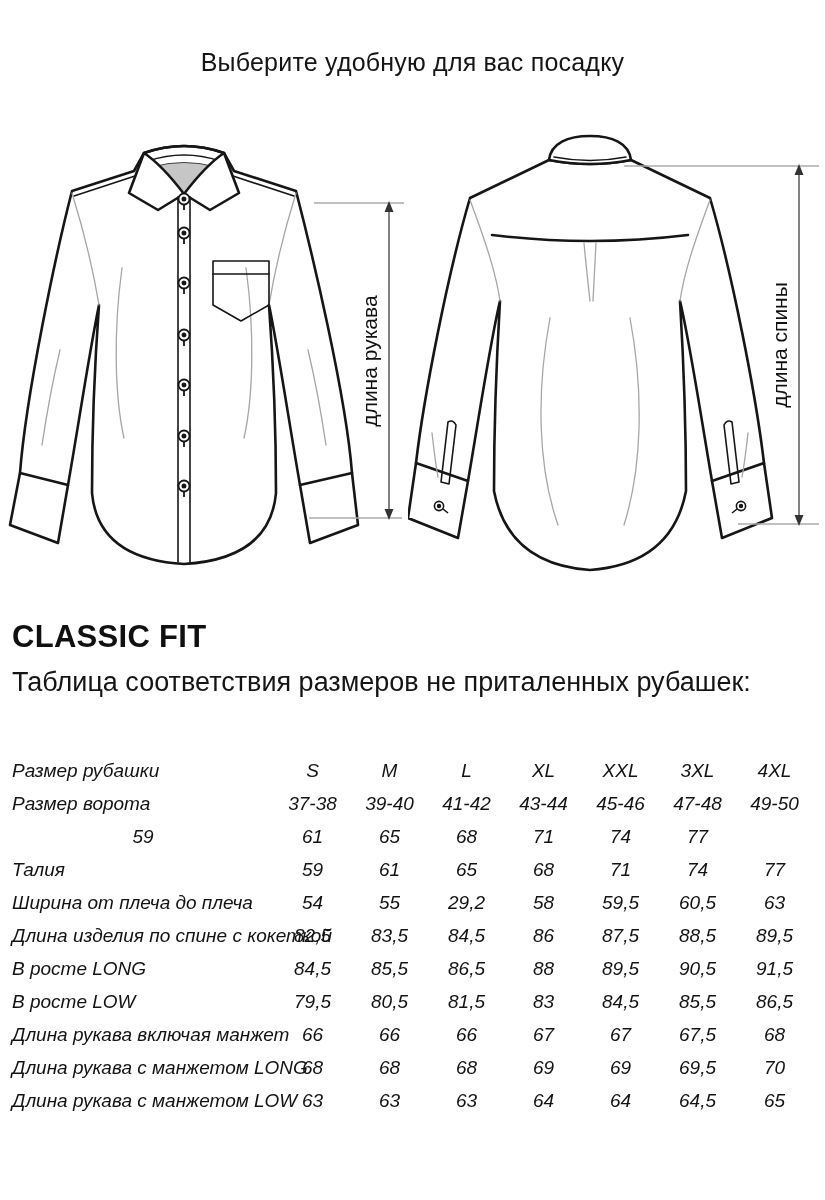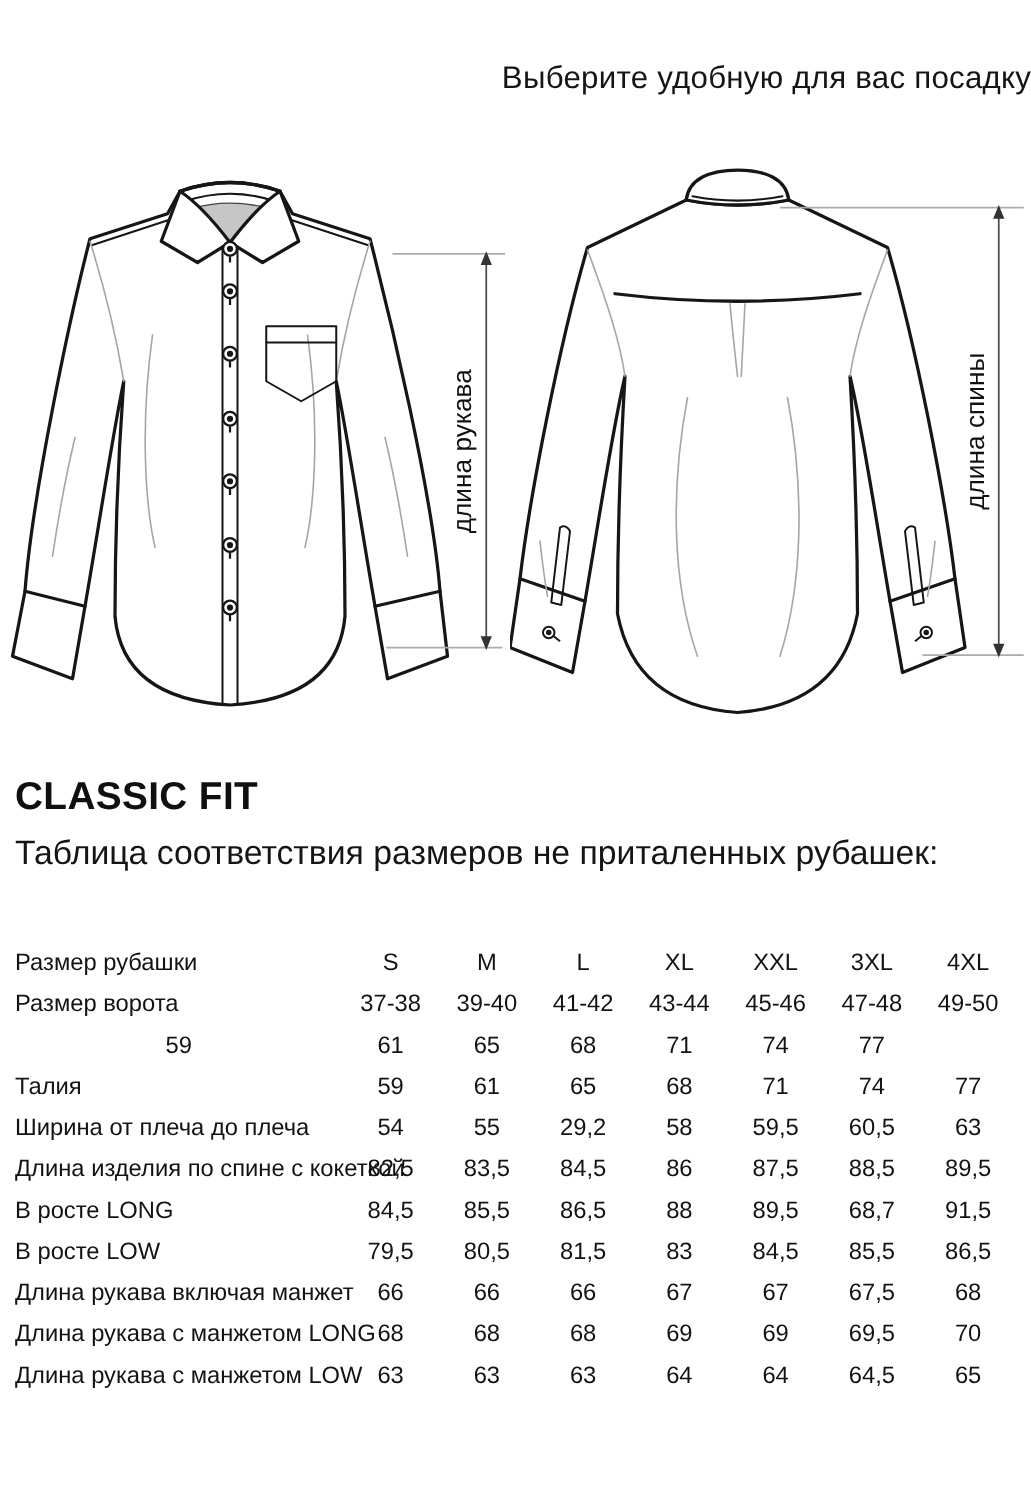--- a/index.html
+++ b/index.html
@@ -1,23 +1,23 @@
 <!DOCTYPE html>
 <html><head>
 <meta charset="utf-8">
 <style>
   html,body{margin:0;padding:0;background:#ffffff;}
   body{width:825px;height:1200px;overflow:hidden;font-family:"Liberation Sans",sans-serif;color:#111;}
-  .page-title{margin-top:48px;text-align:right;font-size:25px;font-weight:400;letter-spacing:.2px;color:#151515;}
+  .page-title{margin-top:48px;text-align:center;font-size:25px;font-weight:400;letter-spacing:.2px;color:#151515;}
   .figures{display:flex;margin-top:56px;margin-left:6px;}
   .fig{flex:0 0 auto;}
   .section-heading{margin:34px 0 0 12px;font-size:31px;font-weight:700;letter-spacing:.3px;color:#101010;}
   .section-subtitle{margin:12px 0 0 12px;font-size:27px;font-weight:400;color:#151515;}
   .size-table{margin:56px 0 0 12px;}
-  .trow{display:grid;grid-template-columns:262px repeat(7,77px);height:33px;align-items:center;}
+  .trow{display:grid;grid-template-columns:262px repeat(7,77px);height:33px;align-items:center;font-style:italic;}
   .tlabel{font-size:19px;white-space:nowrap;color:#131313;}
   .tcell{font-size:19px;text-align:center;color:#131313;}
   svg{display:block;}
   .ink{stroke:#161616;fill:none;stroke-width:2.6;stroke-linejoin:round;stroke-linecap:round;}
   .ink-thin{stroke:#161616;fill:none;stroke-width:1.6;stroke-linejoin:round;stroke-linecap:round;}
   .fold{stroke:#a6a6a6;fill:none;stroke-width:1.3;stroke-linecap:round;}
   .bodyfill{fill:#ffffff;stroke:#161616;stroke-width:2.6;stroke-linejoin:round;}
   .dim{stroke:#4d4d4d;stroke-width:1.4;fill:none;}
   .ext{stroke:#ababab;stroke-width:1.4;fill:none;}
   .arrow{fill:#333333;stroke:none;}
@@ -251,21 +251,21 @@
       <div class="tcell">88,5</div>
       <div class="tcell">89,5</div>
     </div>
     <div class="trow">
       <div class="tlabel">В росте LONG</div>
       <div class="tcell">84,5</div>
       <div class="tcell">85,5</div>
       <div class="tcell">86,5</div>
       <div class="tcell">88</div>
       <div class="tcell">89,5</div>
-      <div class="tcell">68,7</div>
+      <div class="tcell">90,5</div>
       <div class="tcell">91,5</div>
     </div>
     <div class="trow">
       <div class="tlabel">В росте LOW</div>
       <div class="tcell">79,5</div>
       <div class="tcell">80,5</div>
       <div class="tcell">81,5</div>
       <div class="tcell">83</div>
       <div class="tcell">84,5</div>
       <div class="tcell">85,5</div>

